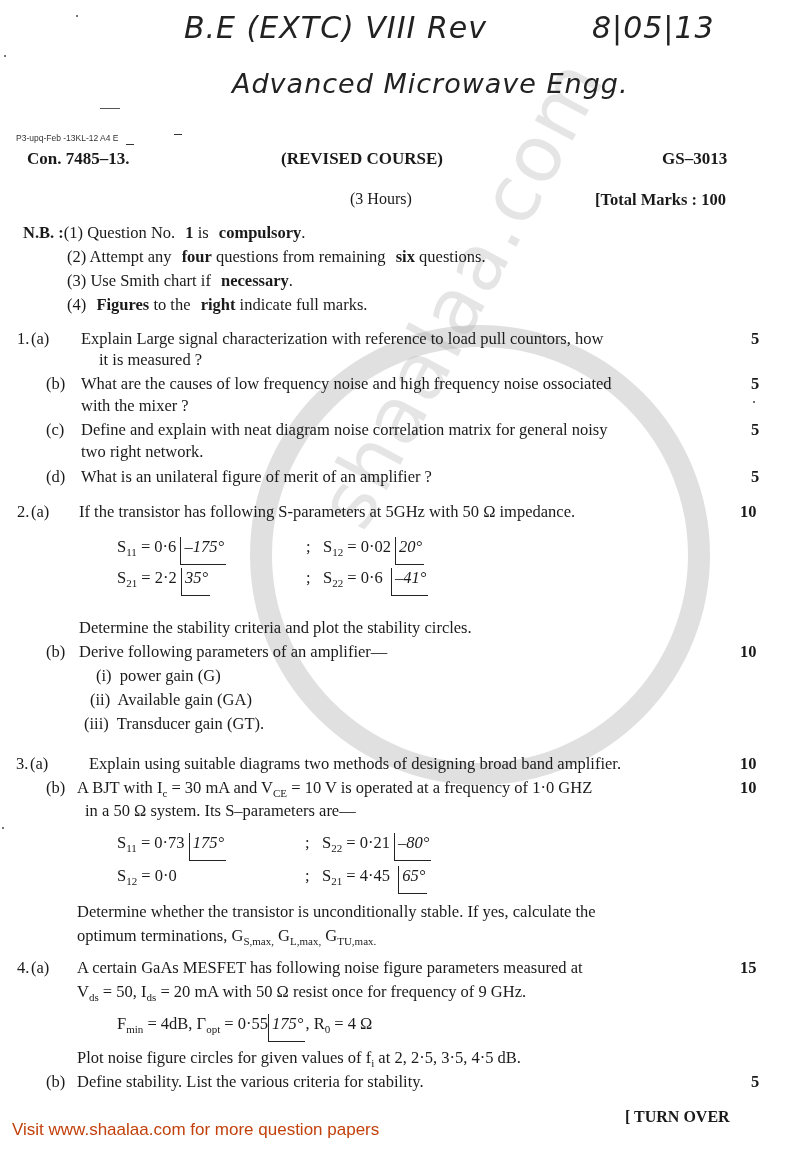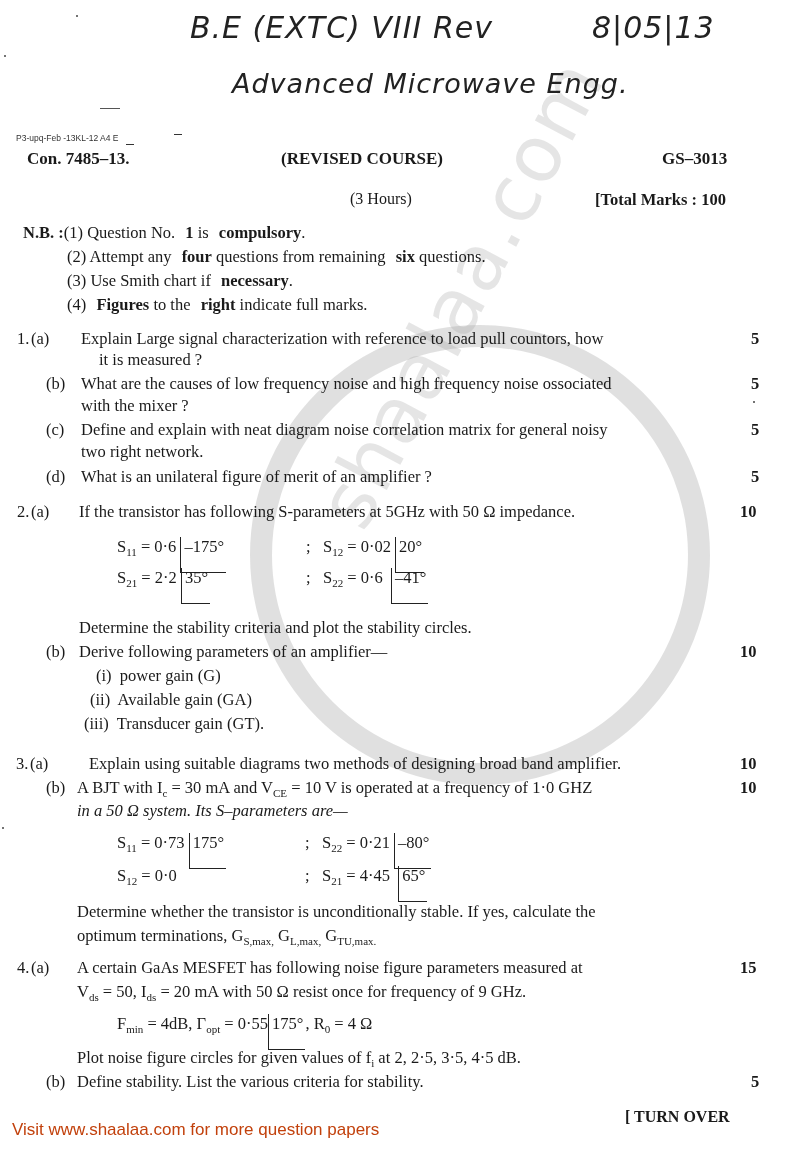--- a/index.html
+++ b/index.html
@@ -5,39 +5,39 @@
   html, body { margin: 0; padding: 0; background: #ffffff; }
   body {
     width: 800px; height: 1153px; position: relative; overflow: hidden;
     font-family: "Liberation Serif", "DejaVu Serif", serif; color: #1a1a1a;
   }
   .abs { position: absolute; white-space: nowrap; }
   .hand {
     font-family: "DejaVu Sans", sans-serif; font-weight: 300; color: #222;
     font-style: italic; letter-spacing: 1px;
   }
-  .hw1 { left: 190px; top: 10px; font-size: 30px; }
+  .hw1 { left: 184px; top: 10px; font-size: 30px; }
   .hw-date { left: 592px; top: 10px; font-size: 30px; }
   .hw2 { left: 232px; top: 60px; font-size: 27px; margin-top: 8px; }
   .code { left: 16px; top: 133px; font-family: "Liberation Sans", sans-serif; font-size: 8.5px; color: #333; }
   .dash1 { left: 100px; top: 108px; width: 20px; border-top: 1px solid #555; }
   .dash2 { left: 174px; top: 134px; width: 8px; border-top: 1px solid #333; }
   .dash3 { left: 126px; top: 144px; width: 8px; border-top: 1px solid #333; }
   .head { top: 149px; font-size: 17px; font-weight: bold; }
   .con { left: 27px; }
   .course { left: 281px; font-weight: bold; }
   .gs { left: 662px; }
   .hours { left: 350px; top: 190px; font-size: 16px; }
   .total { left: 595px; top: 190px; font-size: 16.5px; font-weight: bold; }
   .nb { left: 17px; font-size: 16.5px; }
   .nb b { font-weight: bold; margin-left: 6px; }
   .qtext { font-size: 16.5px; }
   .mark { font-size: 16.5px; font-weight: bold; }
   sub { font-size: 11px; vertical-align: -4px; }
-  .ang { border-left: 1.3px solid #222; border-bottom: 1.3px solid #222; padding: 0 2px 16px 3px; }
+  .ang { border-left: 1.3px solid #222; border-bottom: 1.3px solid #222; padding: 0 2px 8px 3px; font-style: italic; }
   .footer-left { left: 12px; top: 1120px; font-family: "Liberation Sans", sans-serif; font-size: 17px; color: #c2410c; }
   .footer-right { left: 625px; top: 1108px; font-size: 16px; font-weight: bold; }
   .watermark {
     position: absolute; left: 250px; top: 325px; width: 460px; height: 460px;
     border: 22px solid rgba(160,160,160,0.32); border-radius: 50%; box-sizing: border-box;
   }
   .wm-text {
     position: absolute; left: 300px; top: 500px; font-family: "DejaVu Sans", sans-serif;
     font-size: 78px; color: rgba(160,160,160,0.28); transform: rotate(-62deg);
     transform-origin: left top; letter-spacing: 2px;
@@ -126,21 +126,21 @@
 <div class="abs qtext" style="left:16px; top:754px;">3.</div>
 <div class="abs qtext" style="left:30px; top:754px;">(a)</div>
 <div class="abs qtext" style="left:77px; top:754px;margin-left:12px;">Explain using suitable diagrams two methods of designing broad band amplifier.</div>
 <div class="abs mark" style="left:740px; top:754px;">10</div>
 
 <div class="abs qtext" style="left:46px; top:778px;">(b)</div>
 <div class="abs qtext" style="left:77px; top:778px;">
   <span>A BJT with I</span><sub>c</sub><span> = 30 mA and V</span><sub>CE</sub><span> = 10 V is operated at a frequency of 1·0 GHZ</span>
 </div>
 <div class="abs mark" style="left:740px; top:778px;">10</div>
-<div class="abs qtext" style="left:77px; top:801px;font-style:italic;">in a 50 Ω system. Its S–parameters are—</div>
+<div class="abs qtext" style="left:85px; top:801px;">in a 50 Ω system. Its S–parameters are—</div>
 
 <div class="abs qtext" style="left:117px; top:833px;">
   <span>S</span><sub>11</sub> <span>= 0·73</span> <span class="ang">175°</span>
 </div>
 <div class="abs qtext" style="left:305px; top:833px;">
   ;&nbsp;&nbsp; <span>S</span><sub>22</sub> <span>= 0·21</span> <span class="ang">–80°</span>
 </div>
 <div class="abs qtext" style="left:117px; top:866px;">
   <span>S</span><sub>12</sub> <span>= 0·0</span>
 </div>

